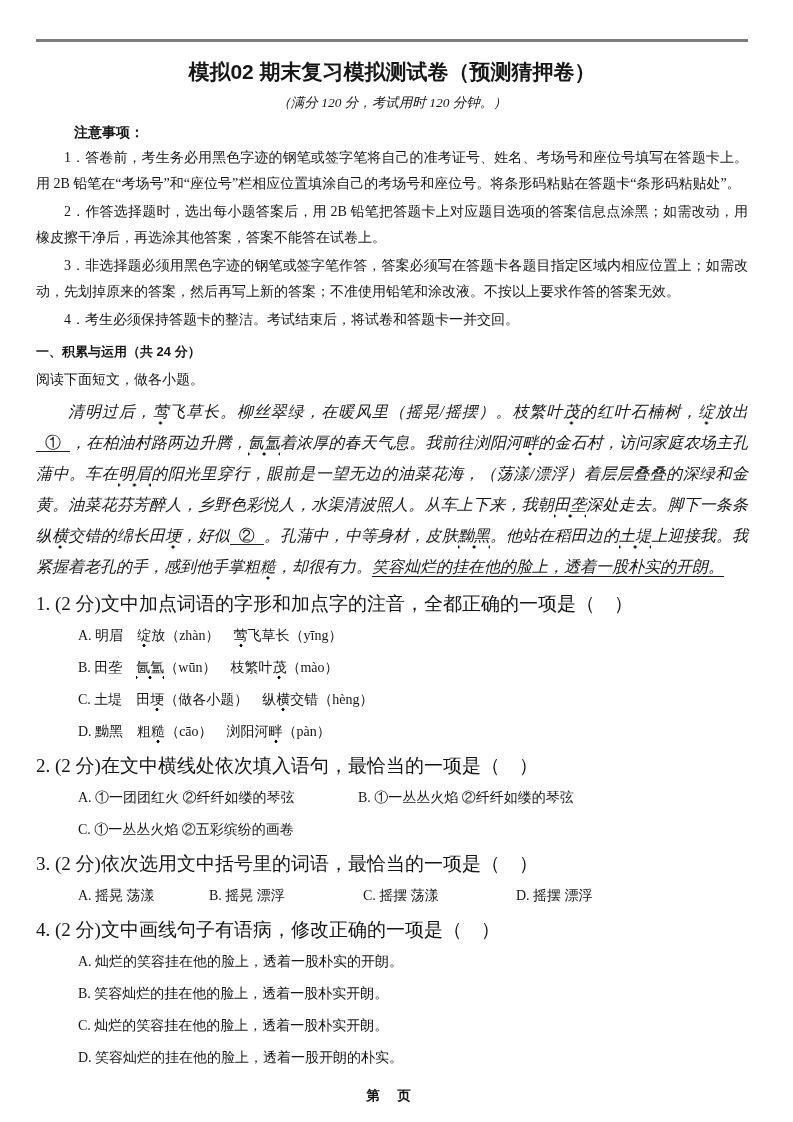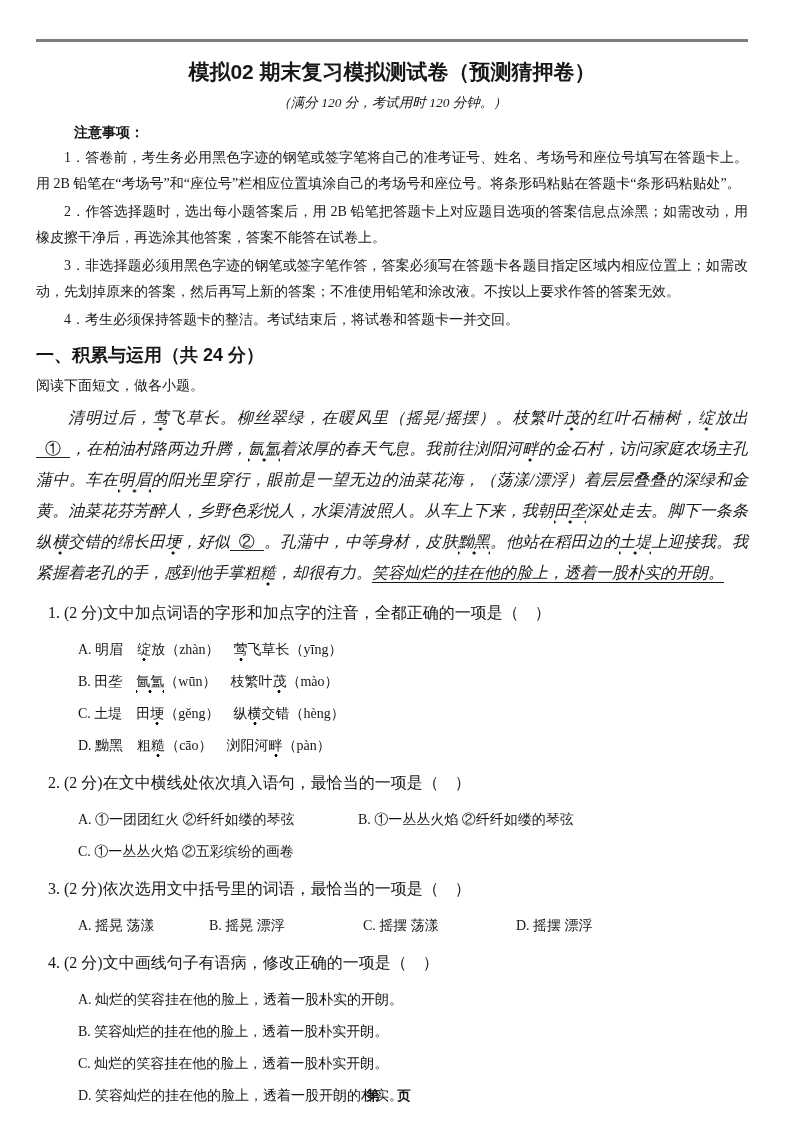--- a/index.html
+++ b/index.html
@@ -15,38 +15,38 @@
     font-weight:700;font-size:21px;line-height:30px;text-align:center;margin:15px 0 0;
   }
   .subtitle{font-style:italic;font-size:13.5px;text-align:center;margin:7px 0 0;}
   .notice-heading{
     font-family:"Liberation Sans","DejaVu Sans",sans-serif;
     font-weight:700;font-size:14px;margin:12px 0 0 38px;
   }
   .note{font-size:14px;line-height:25.5px;text-align:justify;margin:3px 0 0;text-indent:2em;}
   .section-heading{
     font-family:"Liberation Sans","DejaVu Sans",sans-serif;
-    font-weight:700;font-size:18px;margin:10px 0 0;
+    font-weight:700;font-size:13px;margin:10px 0 0;
   }
   .intro{font-size:14px;line-height:24px;margin:7px 0 0;}
   .passage{
     font-size:16px;line-height:31px;text-align:justify;text-indent:2em;
     margin:4px 0 0;font-style:italic;
   }
   
   .dot{
     background-image:radial-gradient(circle,#111 1.3px,rgba(0,0,0,0) 1.8px);
     background-size:1em 6px;background-repeat:repeat-x;background-position:center bottom;
     padding-bottom:6px;
   }
   .opt .dot{background-size:1em 5px;padding-bottom:5px;}
   .ul{text-decoration:underline;text-underline-offset:4px;}
   .blank{font-style:normal;border-bottom:1px solid #222;padding:0 9px;}
   .question{margin-top:9px;}
-  .stem{font-size:16px;line-height:25px;margin:12px;}
+  .stem{font-size:19px;line-height:25px;margin:0;}
   .opt{font-size:14px;line-height:25px;margin:7px 0 0 42px;}
   .opt-grid{
     display:grid;grid-template-columns:280px auto;row-gap:7px;
     margin:7px 0 0 42px;font-size:14px;line-height:25px;
   }
   .opt-row{display:flex;margin:7px 0 0 42px;font-size:14px;line-height:25px;}
   .opt-row span:nth-child(1){width:131px;}
   .opt-row span:nth-child(2){width:154px;}
   .opt-row span:nth-child(3){width:153px;}
   .footer{
@@ -74,21 +74,21 @@
 
   <div class="section-heading">一、积累与运用（共 24 分）</div>
   <p class="intro">阅读下面短文，做各小题。</p>
 
   <p class="passage"><span>清明过后，</span><span class="dot">莺</span><span>飞草长。柳丝翠绿，在暖风里（摇晃/摇摆）。枝繁叶</span><span class="dot">茂</span><span>的红叶石楠树，</span><span class="dot">绽</span><span>放出</span><span class="blank">①</span><span>，在柏油村路两边升腾，</span><span class="dot">氤氲</span><span>着浓厚的春天气息。我前往浏阳河</span><span class="dot">畔</span><span>的金石村，访问家庭农场主孔蒲中。车在</span><span class="dot">明眉</span><span>的阳光里穿行，眼前是一望无边的油菜花海，（荡漾/漂浮）着层层叠叠的深绿和金黄。油菜花芬芳醉人，乡野色彩悦人，水渠清波照人。从车上下来，我朝</span><span class="dot">田垄</span><span>深处走去。脚下一条条纵</span><span class="dot">横</span><span>交错的绵长田</span><span class="dot">埂</span><span>，好似</span><span class="blank">②</span><span>。孔蒲中，中等身材，皮肤</span><span class="dot">黝黑</span><span>。他站在稻田边的</span><span class="dot">土堤</span><span>上迎接我。我紧握着老孔的手，感到他手掌粗</span><span class="dot">糙</span><span>，却很有力。</span><span class="ul">笑容灿烂的挂在他的脸上，透着一股朴实的开朗。</span></p>
 
   <div class="question">
     <p class="stem">1. (2 分)文中加点词语的字形和加点字的注音，全都正确的一项是（　）</p>
     <p class="opt"><span>A. 明眉　</span><span class="dot">绽</span><span>放（zhàn）　</span><span class="dot">莺</span><span>飞草长（yīng）</span></p>
     <p class="opt"><span>B. 田垄　</span><span class="dot">氤氲</span><span>（wūn）　枝繁叶</span><span class="dot">茂</span><span>（mào）</span></p>
-    <p class="opt"><span>C. 土堤　田</span><span class="dot">埂</span><span>（gěng）　纵</span><span class="dot">横</span><span>交错（hèng）</span></p>
+    <p class="opt"><span>C. 土堤　田</span><span class="dot">埂</span><span>（做各小题）　纵</span><span class="dot">横</span><span>交错（hèng）</span></p>
     <p class="opt"><span>D. 黝黑　粗</span><span class="dot">糙</span><span>（cāo）　浏阳河</span><span class="dot">畔</span><span>（pàn）</span></p>
   </div>
 
   <div class="question">
     <p class="stem">2. (2 分)在文中横线处依次填入语句，最恰当的一项是（　）</p>
     <div class="opt-grid">
       <span>A. ①一团团红火 ②纤纤如缕的琴弦</span>
       <span>B. ①一丛丛火焰 ②纤纤如缕的琴弦</span>
       <span>C. ①一丛丛火焰 ②五彩缤纷的画卷</span>
     </div>

